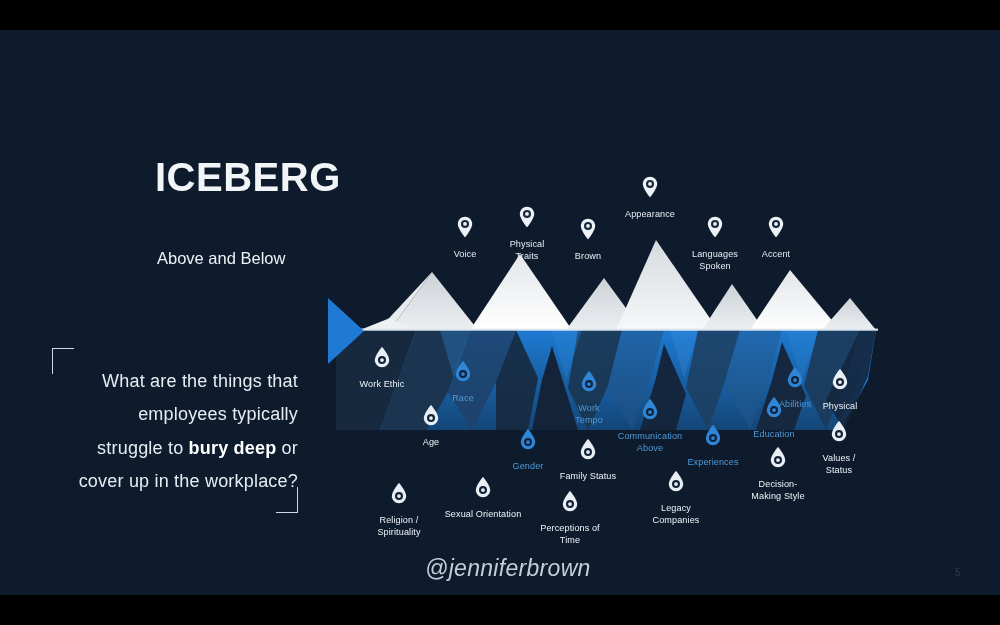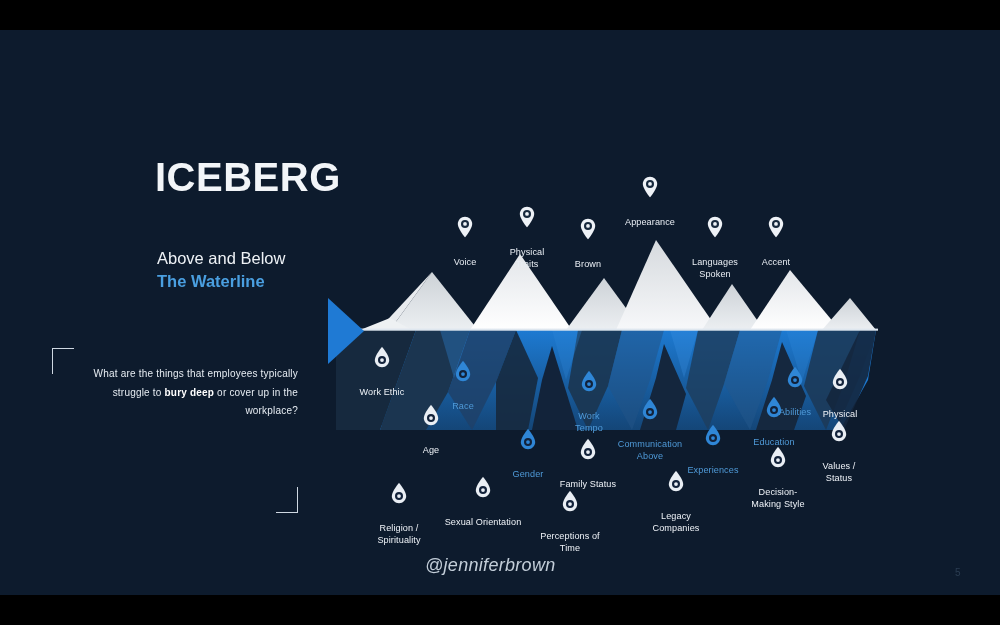--- a/index.html
+++ b/index.html
@@ -43,21 +43,21 @@
   #subtitle-line2 { color: #4a9fe0; font-weight: bold; }
 
   #quote-block {
     position: absolute; left: 48px; top: 318px;
     width: 250px; height: 165px;
   }
   #quote-text {
     position: absolute; right: 0; top: 17px;
     width: 220px;
     text-align: right;
-    font-size: 10px; line-height: 1.86;
+    font-size: 18px; line-height: 1.86;
     color: #e6ecf2;
     letter-spacing: 0.2px;
   }
   #quote-text b { font-weight: bold; color: #ffffff; }
   .bracket {
     position: absolute;
     border-color: #cfd8e2;
     border-style: solid;
     border-width: 0;
     width: 22px; height: 26px;
@@ -66,21 +66,21 @@
   #bracket-br { right: 0px; bottom: 0; border-bottom-width: 1.4px; border-right-width: 1.4px; }
 
   #copyright {
     position: absolute; left: 55px; top: 512px;
     font-size: 8.6px; line-height: 1.45;
     color: #b9c4d0;
     letter-spacing: 0.15px;
   }
   #handle {
     position: absolute; left: 425px; top: 525px;
-    font-size: 18px; font-style: italic;
+    font-size: 23px; font-style: italic;
     color: #c3ced9;
     letter-spacing: 0.3px;
   }
   #page-number {
     position: absolute; left: 955px; top: 537px;
     font-size: 10px; color: #2b3d52;
   }
 
   
   #iceberg-graphic {
@@ -95,21 +95,21 @@
     width: 0; height: 0;
   }
   .marker .pin {
     position: absolute;
     left: -8px; top: -22px;
     width: 16px; height: 22px;
   }
   .marker .pin svg { display: block; }
   .marker .mlabel {
     position: absolute;
-    top: 18px;
+    top: 10px;
     transform: translateX(-50%);
     width: 120px;
     text-align: center;
     font-size: 9.1px;
     line-height: 1.32;
     letter-spacing: 0.1px;
     white-space: pre-line;
   }
   .marker.above .mlabel { color: #e9eef4; }
   .marker.lbl-bright .mlabel { color: #eff3f8; }
@@ -431,21 +431,20 @@
           </span>
           <span class="mlabel">Values /
 Status</span>
         </div>
       </div>
 
     <h1 id="title-iceberg">ICEBERG</h1>
 
     <div id="subtitle-block">
       <div id="subtitle-line1">Above and Below</div>
-      <div id="subtitle-line2">The Waterline</div>
     </div>
 
     <div id="quote-block">
       <span class="bracket" id="bracket-tl"></span>
       <span class="bracket" id="bracket-br"></span>
       <div id="quote-text"><span>What are the things that employees typically struggle to </span><b>bury deep</b><span> or cover up in the workplace?</span></div>
     </div>
 
 
     <div id="handle">@jenniferbrown</div>

